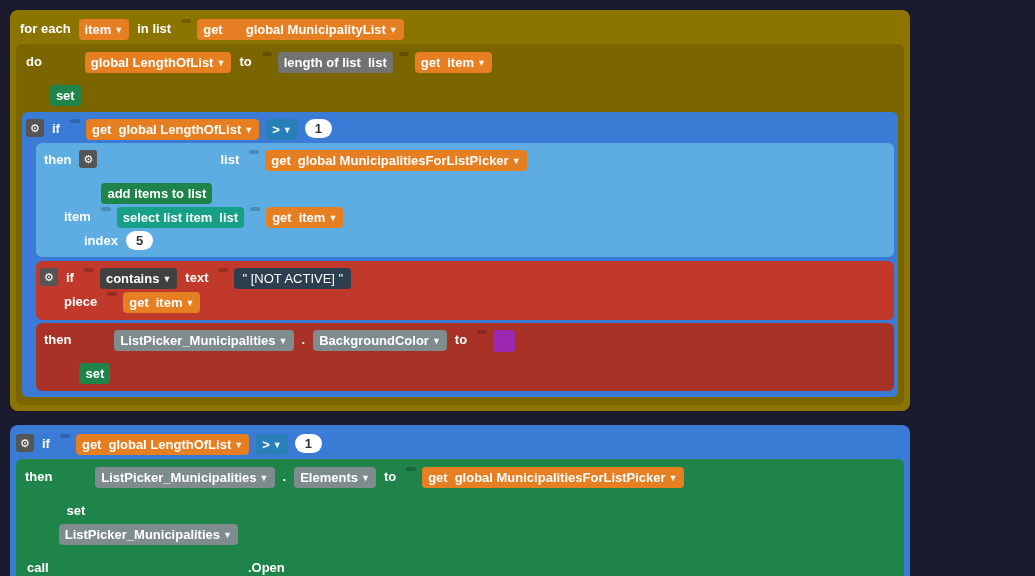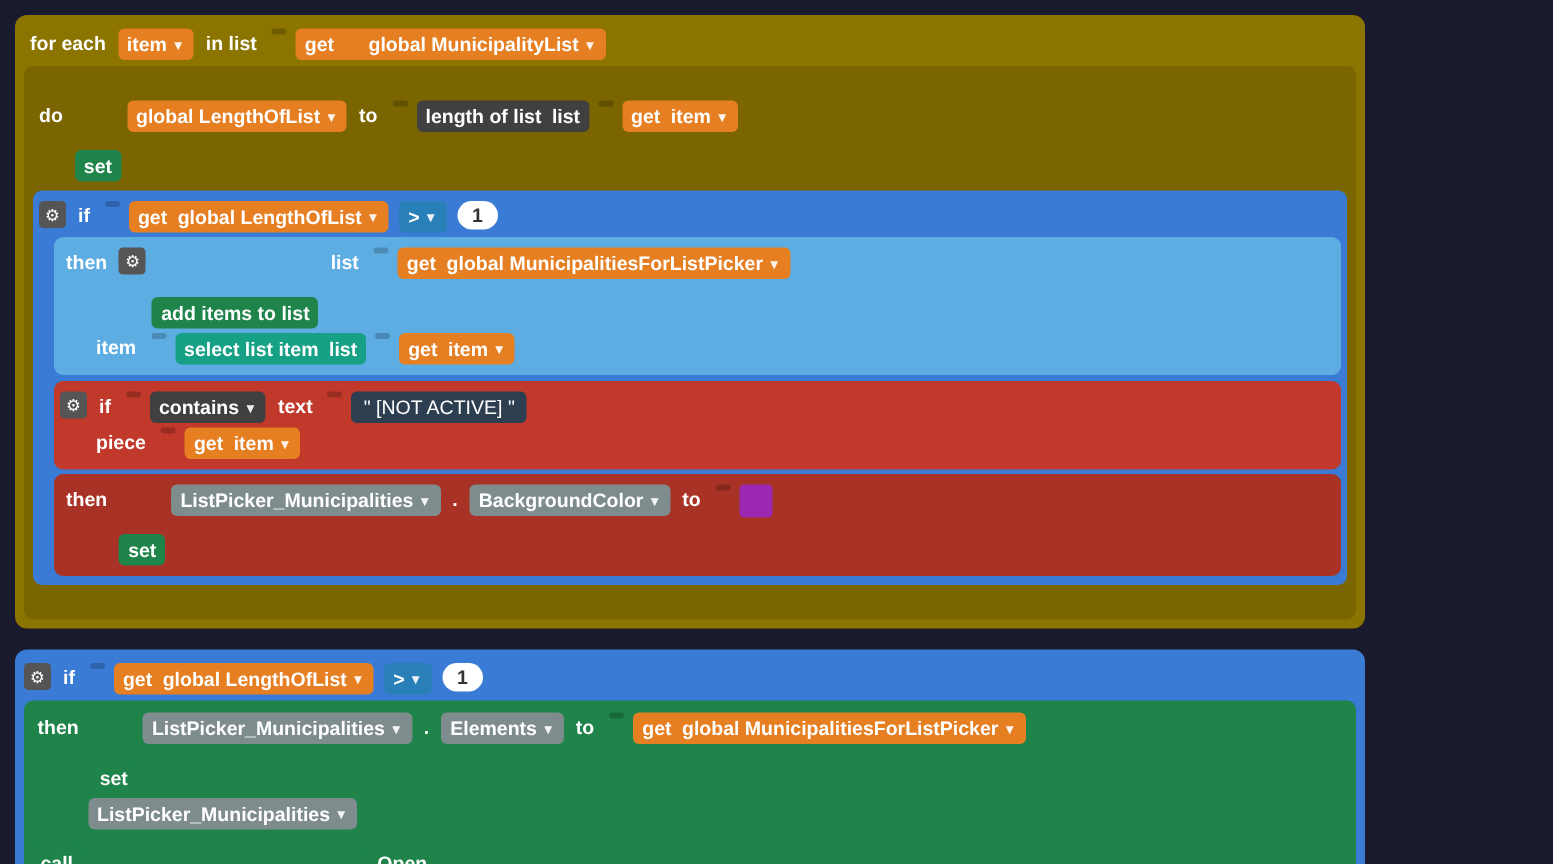--- a/index.html
+++ b/index.html
@@ -11,21 +11,21 @@
       min-width: 1035px;
       min-height: 576px;
     }
 
     .blocks-container {
       position: relative;
       width: 1020px;
     }
 
     .block-orange { background: #e67e22; color: white; }
-    .block-purple { background: #404040; color: white; }
+    .block-purple { background: #737373; color: white; }
     .block-dark-green { background: #1e8449; color: white; margin-top: 33px; }
     .block-blue { background: #2980b9; color: white; }
     .block-teal { background: #16a085; color: white; }
     .block-gray { background: #7f8c8d; color: white; }
     .block-pink { background: #404040; color: white; }
 
     .connector {
       display: inline-flex;
       align-items: center;
       background: rgba(0,0,0,0.2);
@@ -116,21 +116,21 @@
       padding: 6px;
       margin-bottom: 8px;
       display: inline-block;
       min-width: 900px;
     }
 
     
     .do-block {
       background: #7a6500;
       border-radius: 6px;
-      padding: 20px 6px;
+      padding: 5px 6px;
       margin-top: 4px;
     }
 
     
     .if-container {
       background: #3a7bd5;
       border-radius: 6px;
       padding: 4px;
       margin: 3px 0;
     }
@@ -265,20 +265,24 @@
               <span style="margin-left:4px;">list</span>
             </span>
             <span class="connector"></span>
             <span class="dropdown-block block-orange">
               <span>get</span>
               <span style="margin-left:4px;">item</span>
               <span class="dropdown-arrow">▼</span>
             </span>
           </div>
 
+          <div class="row indent2">
+            <span class="label">index</span>
+            <span class="number-block">5</span>
+          </div>
         </div>
 
         <div class="if-contains-container" style="margin-left:10px; margin-top:4px;">
           <div class="row">
             <span class="gear-icon">⚙</span>
             <span class="label">if</span>
             <span class="connector"></span>
             <span class="dropdown-block block-pink">
               <span>contains</span>
               <span class="dropdown-arrow">▼</span>

